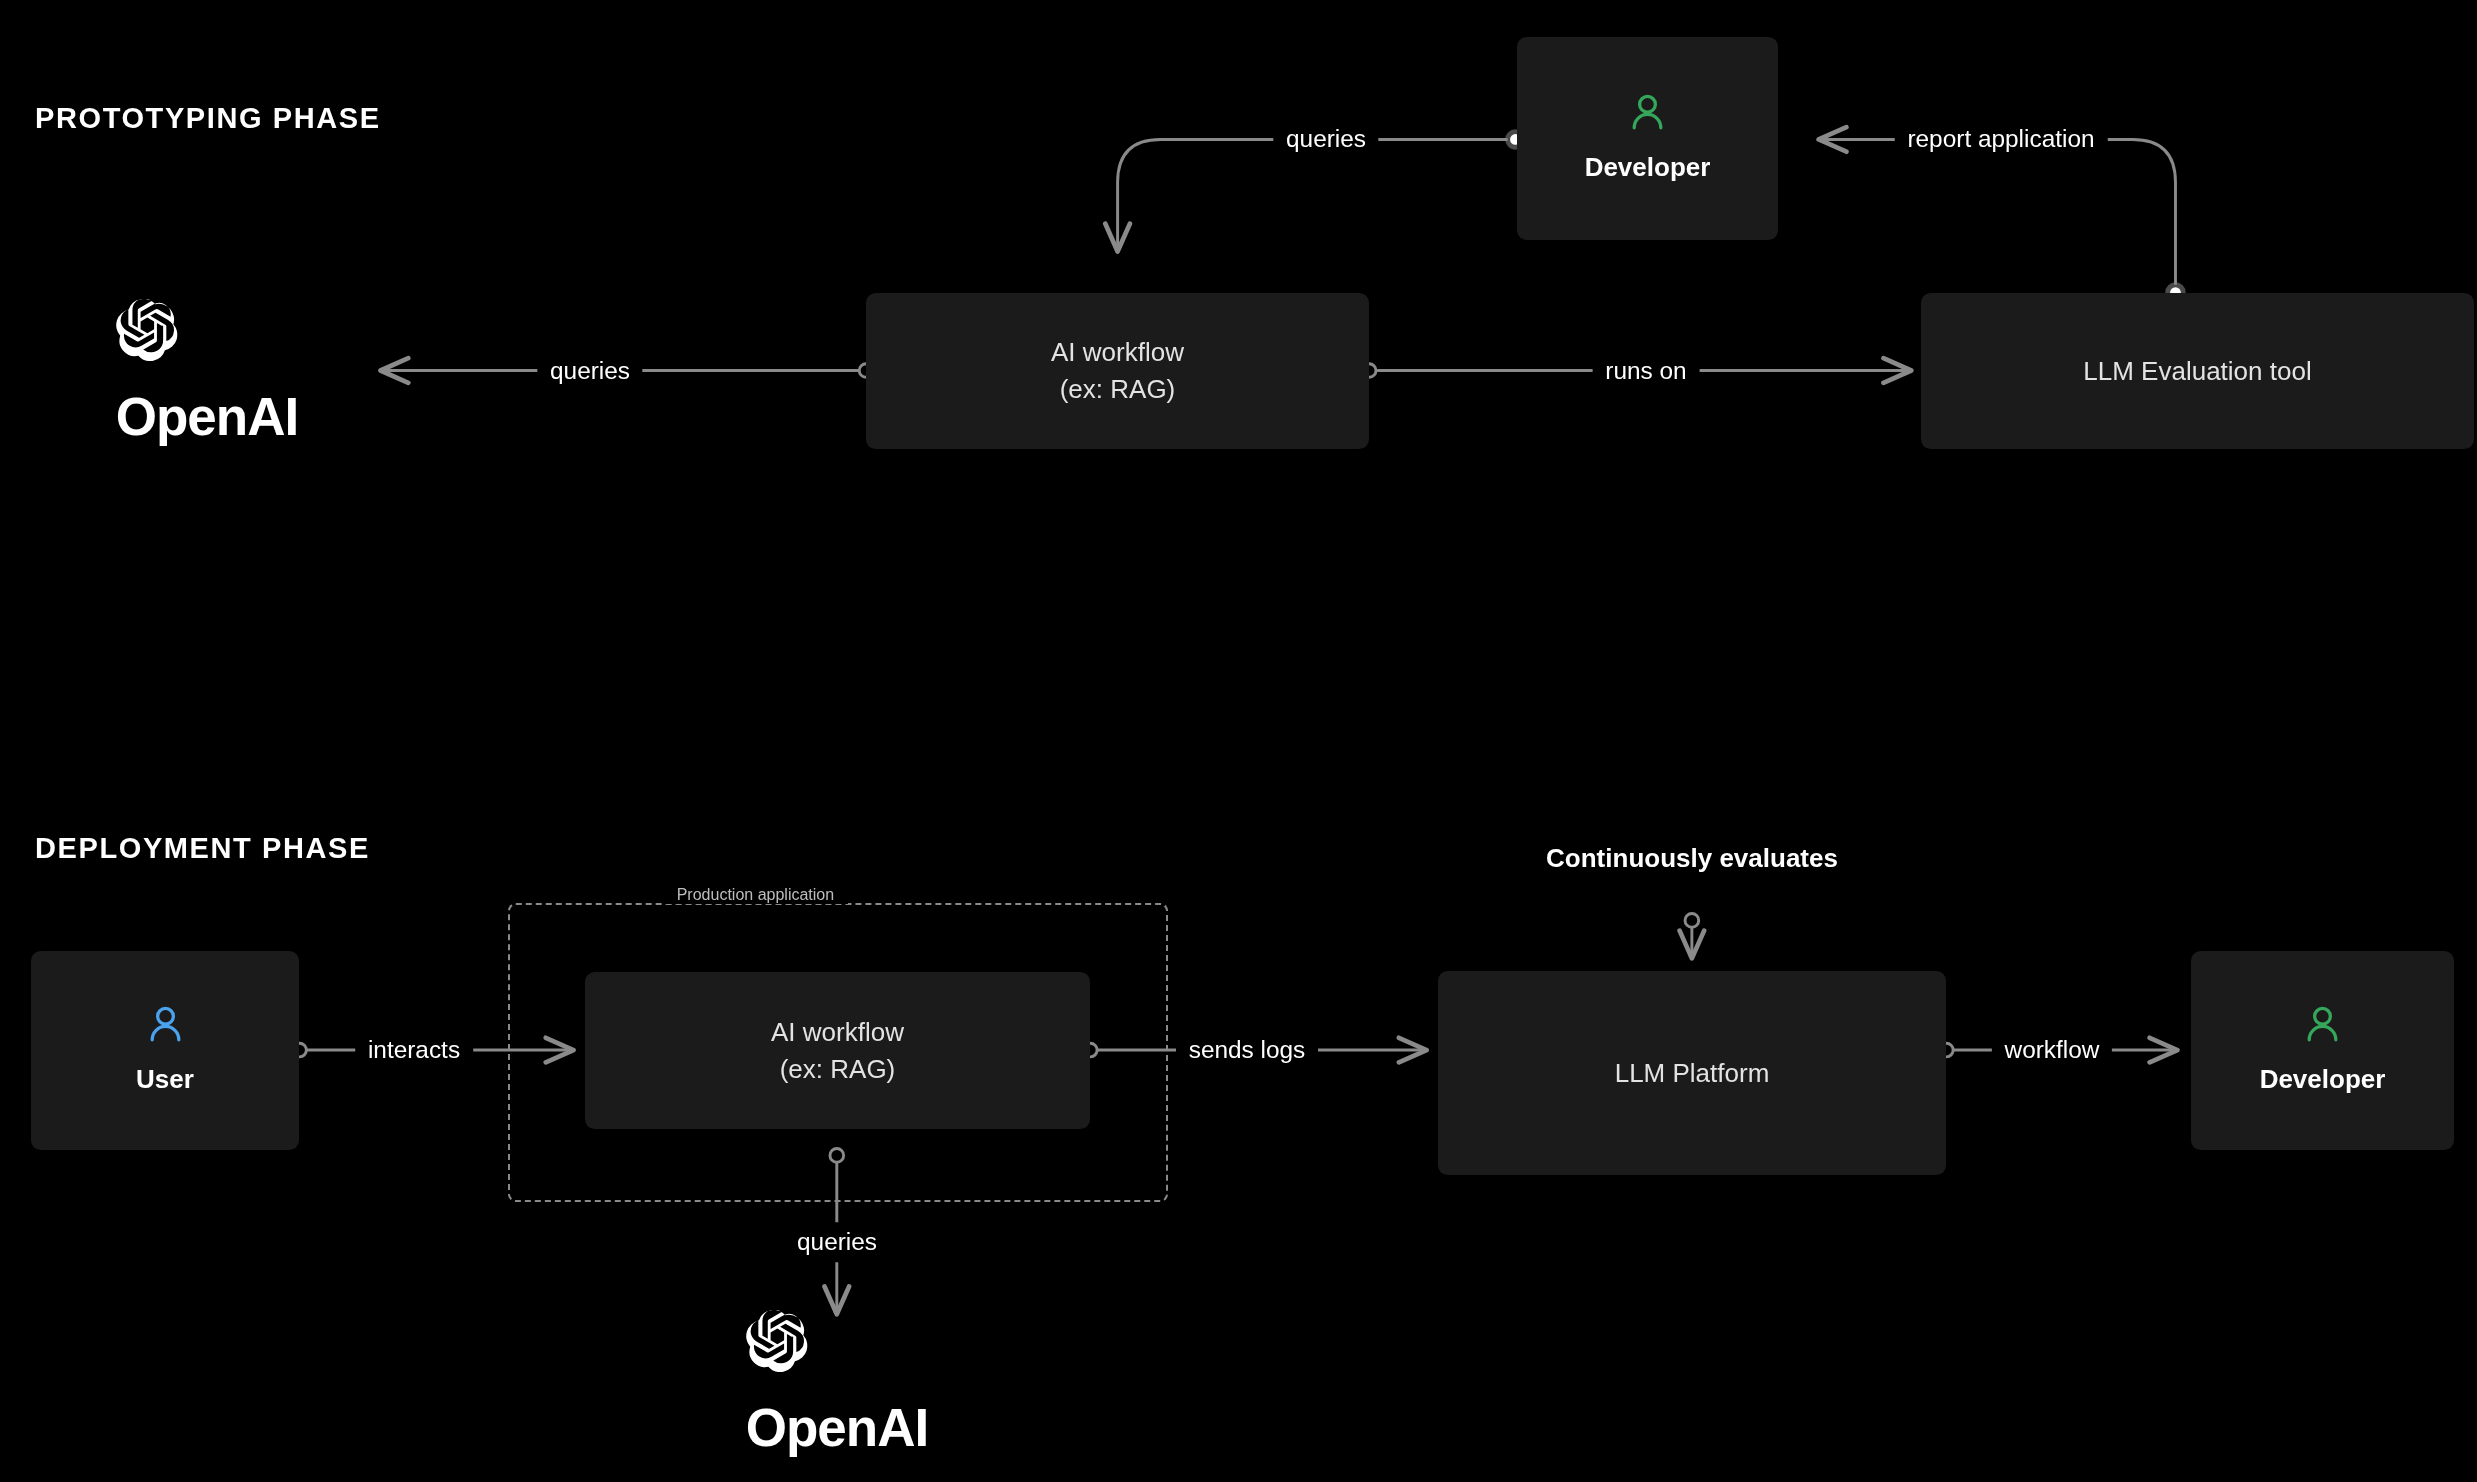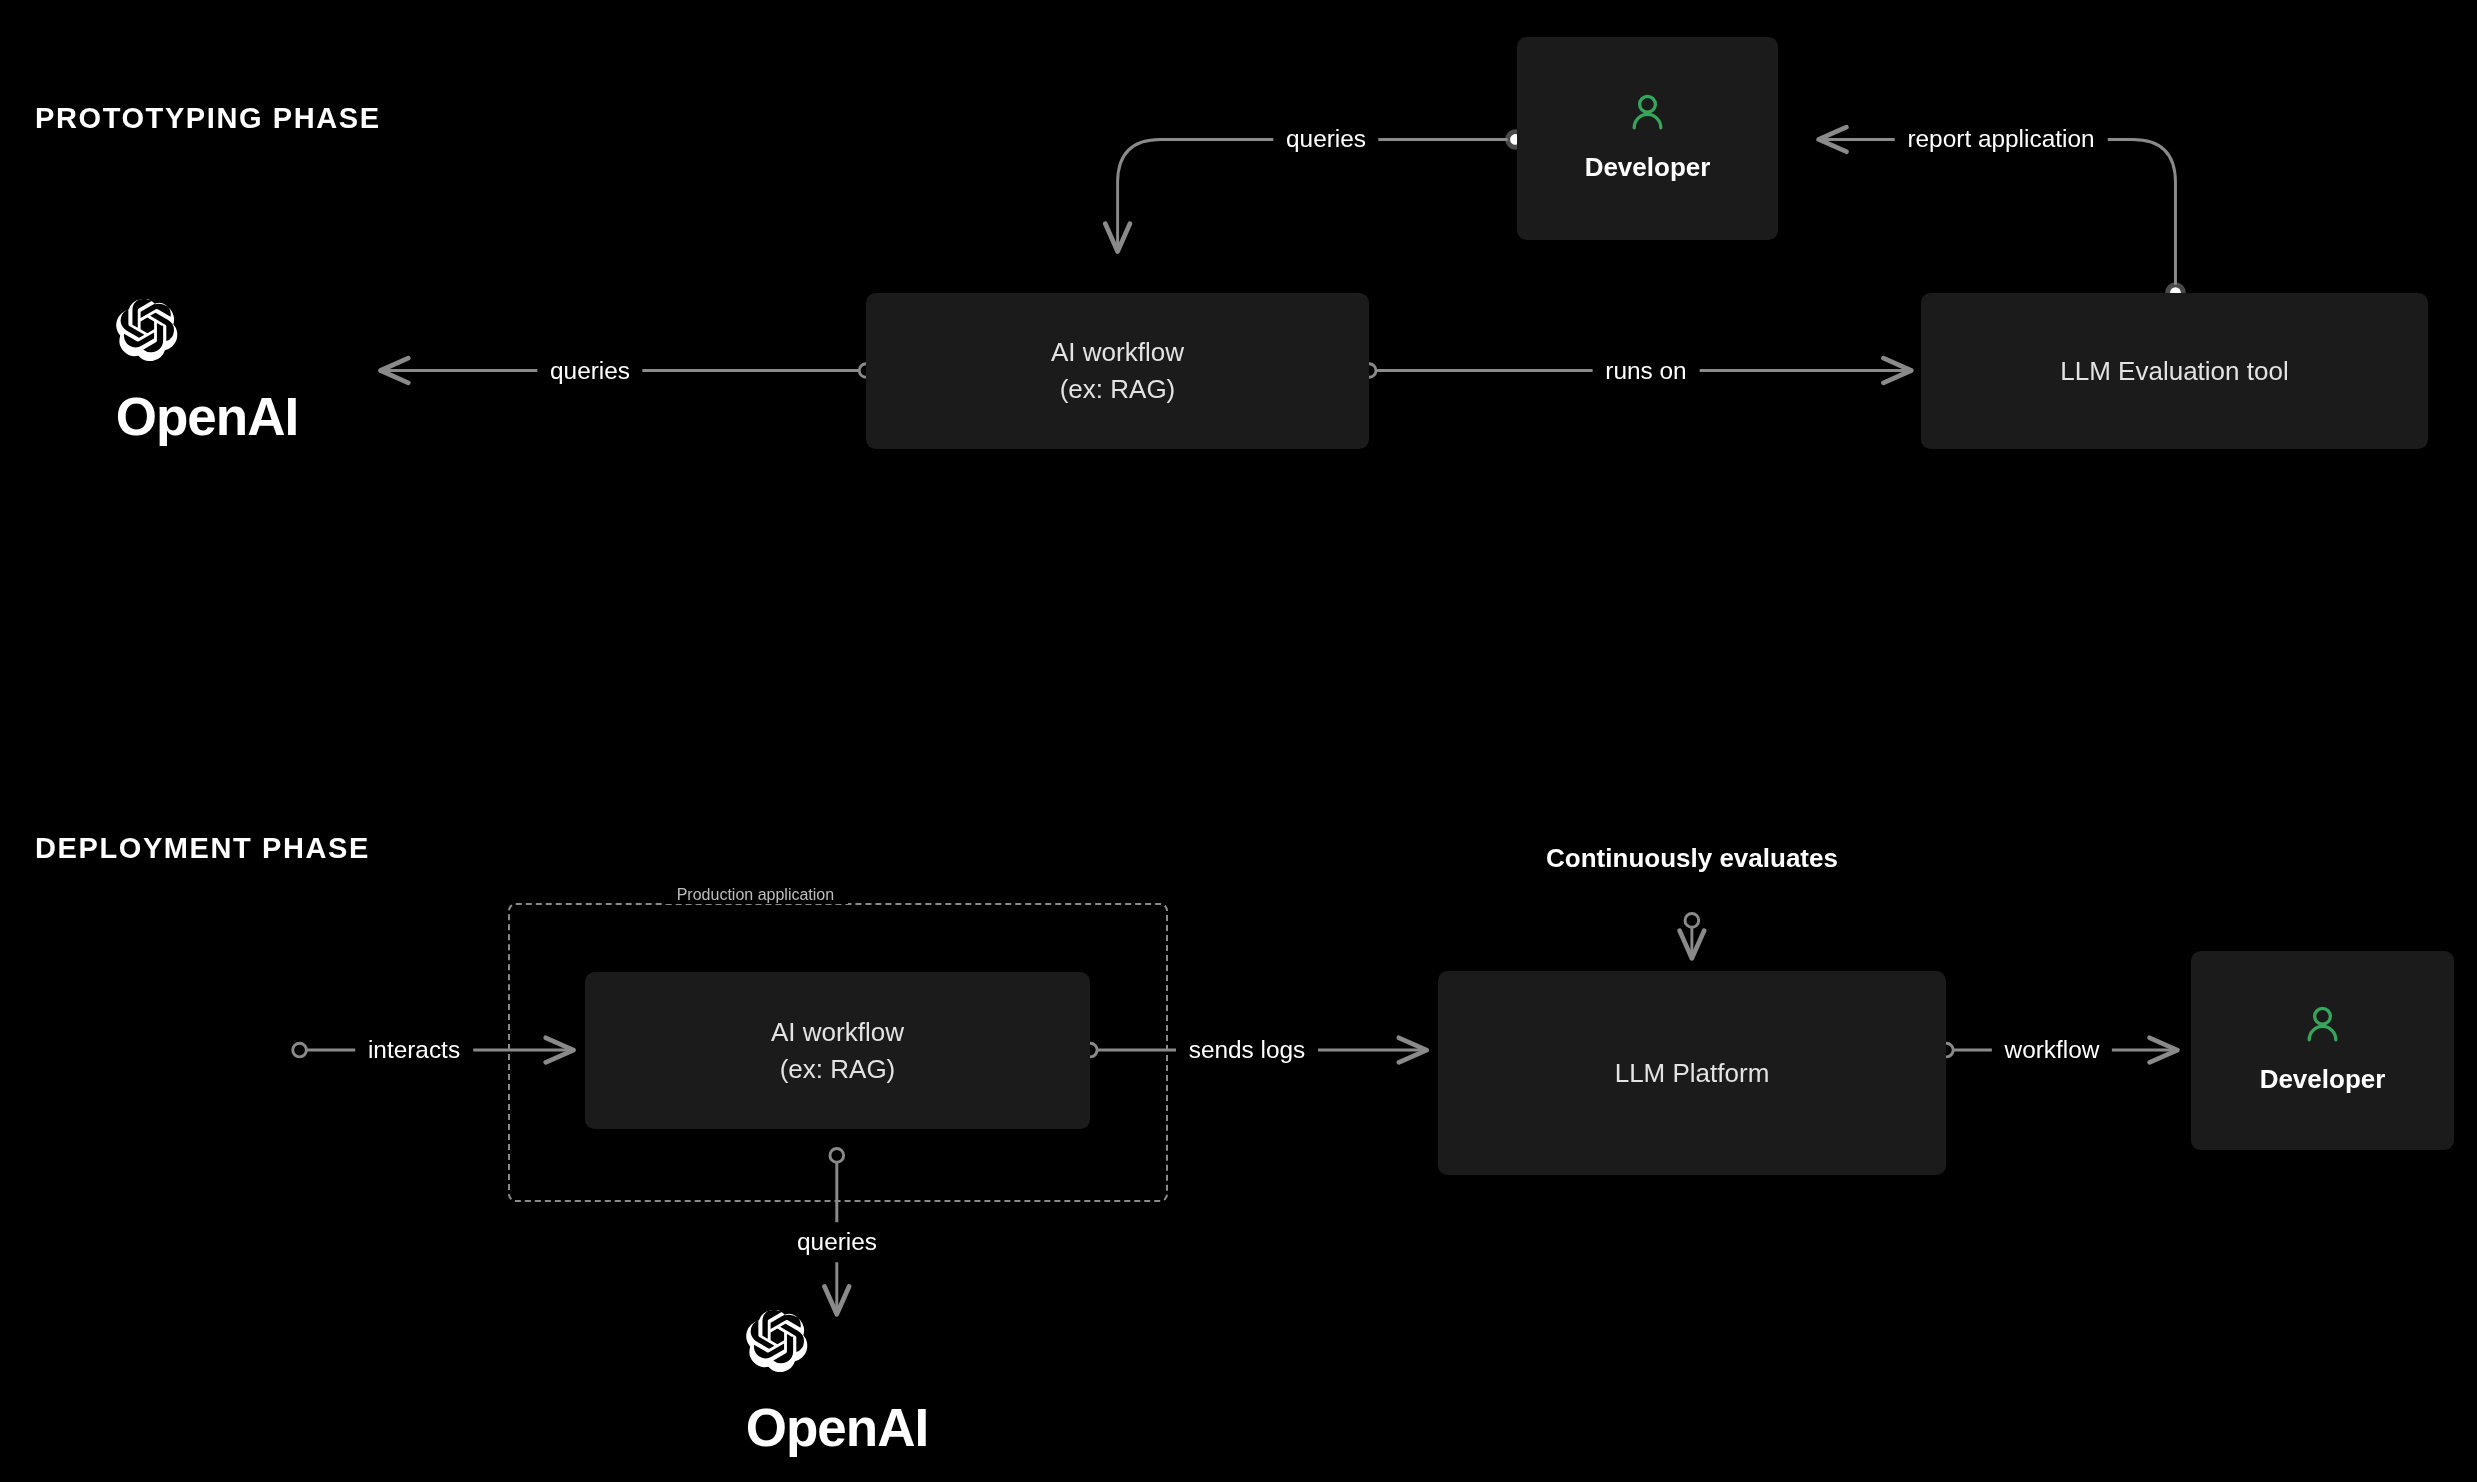--- a/index.html
+++ b/index.html
@@ -185,32 +185,39 @@
   </div>
 
   <div class="node person-node" style="left:1517px; top:37px; width:261px; height:203px;">
     <svg class="person-icon" width="45" height="45" viewBox="0 0 24 24">
       <circle cx="12" cy="7.1" r="4.2" fill="none" stroke="#35a75b" stroke-width="1.75"></circle>
       <path d="M4.9 19.6a7.1 7.1 0 0 1 14.2 0" fill="none" stroke="#35a75b" stroke-width="1.75" stroke-linecap="round"></path>
     </svg>
     <div class="node-label bright">Developer</div>
   </div>
 
-  <div class="node" style="left:1921px; top:293px; width:507px; height:156px;">
+  <div class="node" style="left:1921px; top:293px; width:553px; height:156px;">
     <div class="node-label">LLM Evaluation tool</div>
   </div>
 
   <div class="edge-label" style="left:590px; top:371px;">queries</div>
 
   <div class="edge-label" style="left:1646px; top:371px;">runs on</div>
 
   <div class="edge-label" style="left:1326px; top:139px;">queries</div>
 
   <div class="edge-label" style="left:2001px; top:139px;">report application</div>
 
+  <div class="node person-node" style="left:31px; top:951px; width:268px; height:199px;">
+    <svg class="person-icon" width="45" height="45" viewBox="0 0 24 24">
+      <circle cx="12" cy="7.1" r="4.2" fill="none" stroke="#4ba3f0" stroke-width="1.75"></circle>
+      <path d="M4.9 19.6a7.1 7.1 0 0 1 14.2 0" fill="none" stroke="#4ba3f0" stroke-width="1.75" stroke-linecap="round"></path>
+    </svg>
+    <div class="node-label bright">User</div>
+  </div>
 
   <div class="group-box" style="left:508px; top:903px; width:660px; height:299px;"></div>
   <div class="group-title" style="left:663px; top:886px;">Production application</div>
 
   <div class="node" style="left:585px; top:972px; width:505px; height:157px;">
     <div class="node-label">AI workflow
 (ex: RAG)</div>
   </div>
 
   <div class="node" style="left:1438px; top:971px; width:508px; height:204px;">

